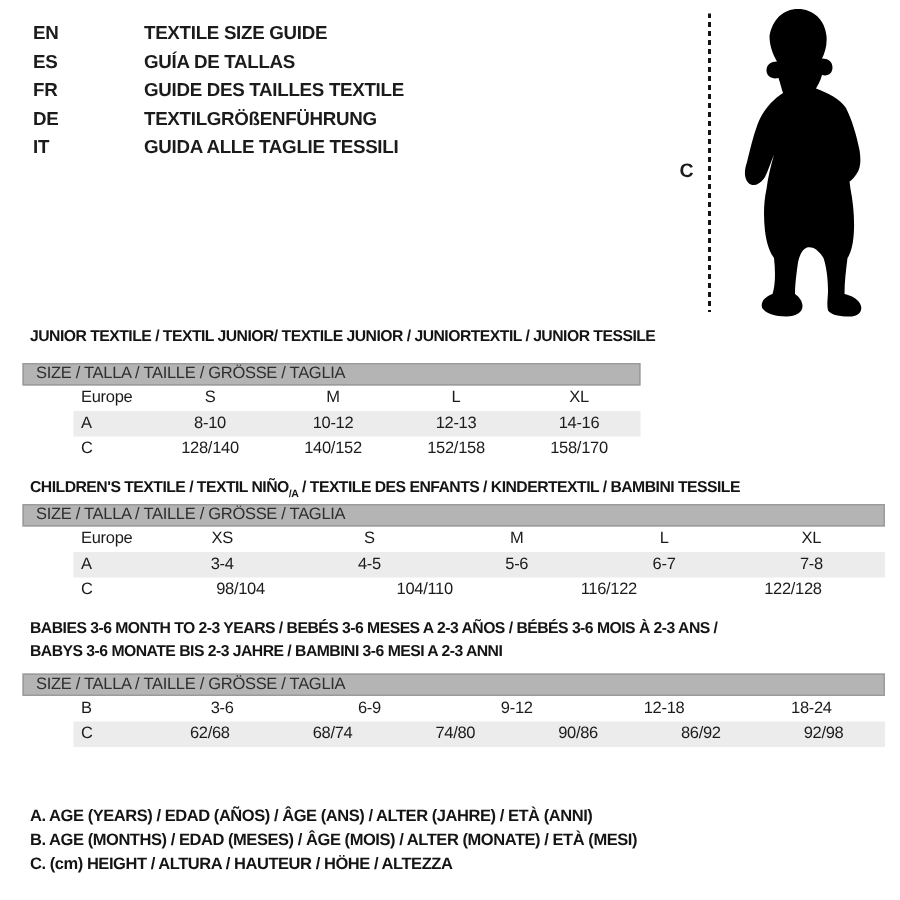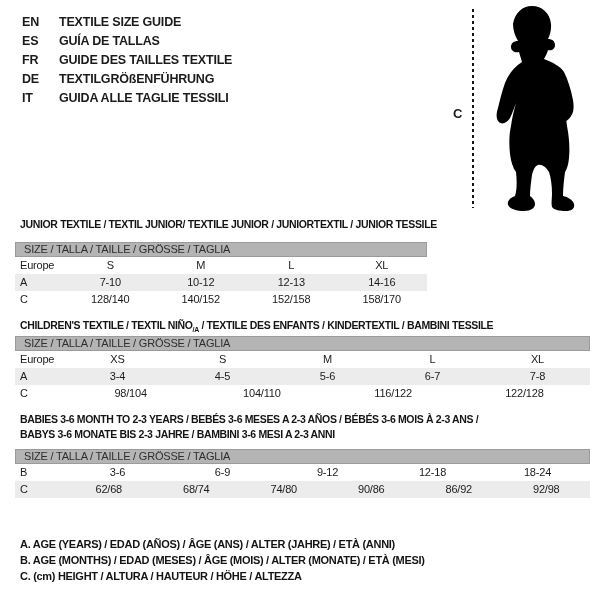--- a/index.html
+++ b/index.html
@@ -5,21 +5,21 @@
   html,body{margin:0;padding:0;}
   body{
     width:600px;height:600px;position:relative;overflow:hidden;
     background:#ffffff;
     font-family:"Liberation Sans", sans-serif;
     color:var(--text,#1b1b1b);
     -webkit-font-smoothing:antialiased;
   }
   
   .lang-block{position:absolute;left:22px;top:13px;}
-  .lang-row{display:flex;line-height:19px;font-size:12.5px;font-weight:700;letter-spacing:-0.2px;}
+  .lang-row{display:flex;line-height:19px;font-size:12.5px;font-weight:700;letter-spacing:-0.2px;gap:37px;}
   .lang-code{width:37px;flex:0 0 37px;}
   
   .height-line{
     position:absolute;left:472px;top:9px;width:2px;height:199px;
     background:repeating-linear-gradient(to bottom,#141414 0 3px,transparent 3px 6px);
   }
   .height-label{position:absolute;left:453px;top:106px;font-size:13px;font-weight:700;}
   .baby-svg{position:absolute;left:484px;top:4px;}
   
   .tbl-title{
@@ -35,21 +35,21 @@
   #table-junior{top:242px;width:412px;}
   #table-children{top:336px;width:575px;}
   #table-babies{top:449px;width:575px;}
   .size-bar{
     box-sizing:border-box;height:15px;line-height:13px;
     background:var(--header_bar,#b4b4b4);
     border:1px solid var(--header_bar_border,#9b9b9b);
     color:#2e2e2e;font-size:11px;letter-spacing:-0.2px;
     padding-left:8px;overflow:hidden;
   }
-  .t-row{display:flex;height:17px;line-height:17px;font-size:11px;letter-spacing:-0.2px;}
+  .t-row{display:flex;height:17px;line-height:17px;font-size:11px;letter-spacing:-0.2px;margin-left:34px;}
   .t-row.shaded{background:var(--row_shade,#ececec);}
   .t-label{flex:0 0 50px;padding-left:5px;box-sizing:border-box;text-align:left;}
   .t-cell{flex:1 1 0;text-align:center;}
   
   .footnotes{position:absolute;left:20px;top:536px;}
   .footnote{font-size:11px;font-weight:700;letter-spacing:-0.3px;line-height:16px;white-space:nowrap;color:#141414;}
 </style>
 </head>
 <body>
 
@@ -139,21 +139,21 @@
     <div class="size-bar">SIZE / TALLA / TAILLE / GRÖSSE / TAGLIA</div>
     <div class="t-row">
       <div class="t-label">Europe</div>
       <div class="t-cell">S</div>
       <div class="t-cell">M</div>
       <div class="t-cell">L</div>
       <div class="t-cell">XL</div>
     </div>
     <div class="t-row shaded">
       <div class="t-label">A</div>
-      <div class="t-cell">7-10</div>
+      <div class="t-cell">8-10</div>
       <div class="t-cell">10-12</div>
       <div class="t-cell">12-13</div>
       <div class="t-cell">14-16</div>
     </div>
     <div class="t-row">
       <div class="t-label">C</div>
       <div class="t-cell">128/140</div>
       <div class="t-cell">140/152</div>
       <div class="t-cell">152/158</div>
       <div class="t-cell">158/170</div>

